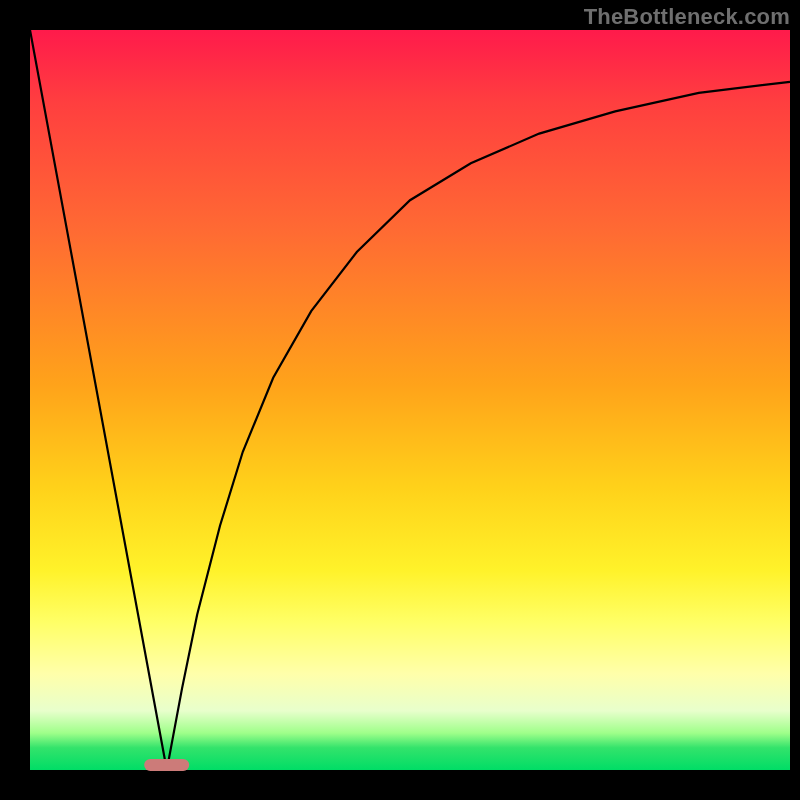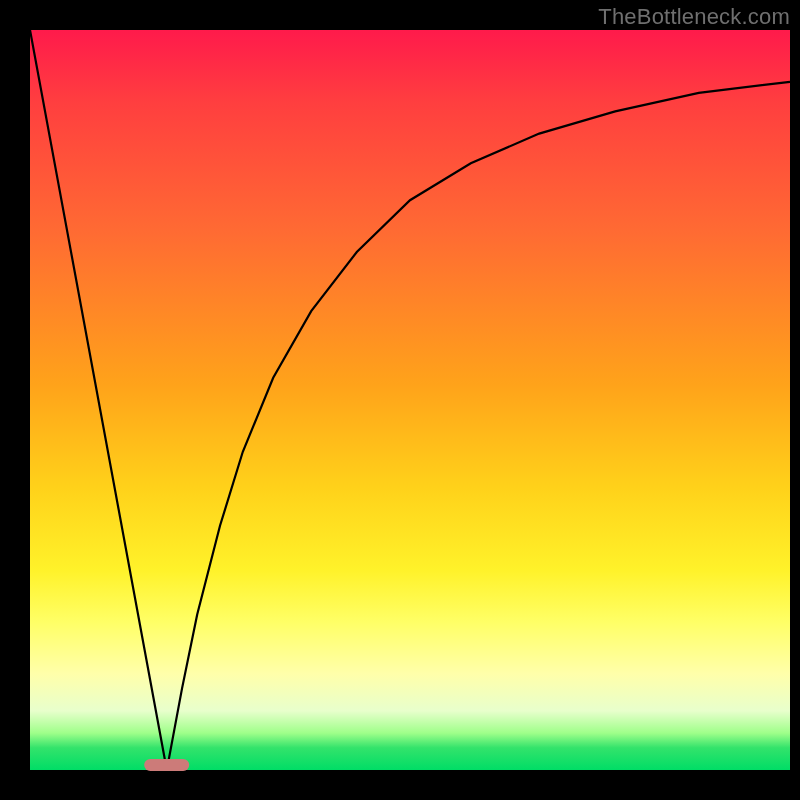--- a/index.html
+++ b/index.html
@@ -44,21 +44,21 @@
     top: 0;
     width: 100%;
     height: 100%;
   }
   .watermark {
     position: absolute;
     top: 4px;
     right: 10px;
     color: #6f6f6f;
     font-size: 22px;
-    font-weight: 400;
+    font-weight: 700;
     letter-spacing: 0.2px;
   }
   .marker {
     position: absolute;
     height: 12px;
     border-radius: 6px;
     background: #cc7b79;
     transform: translateX(-50%);
   }
 </style>

